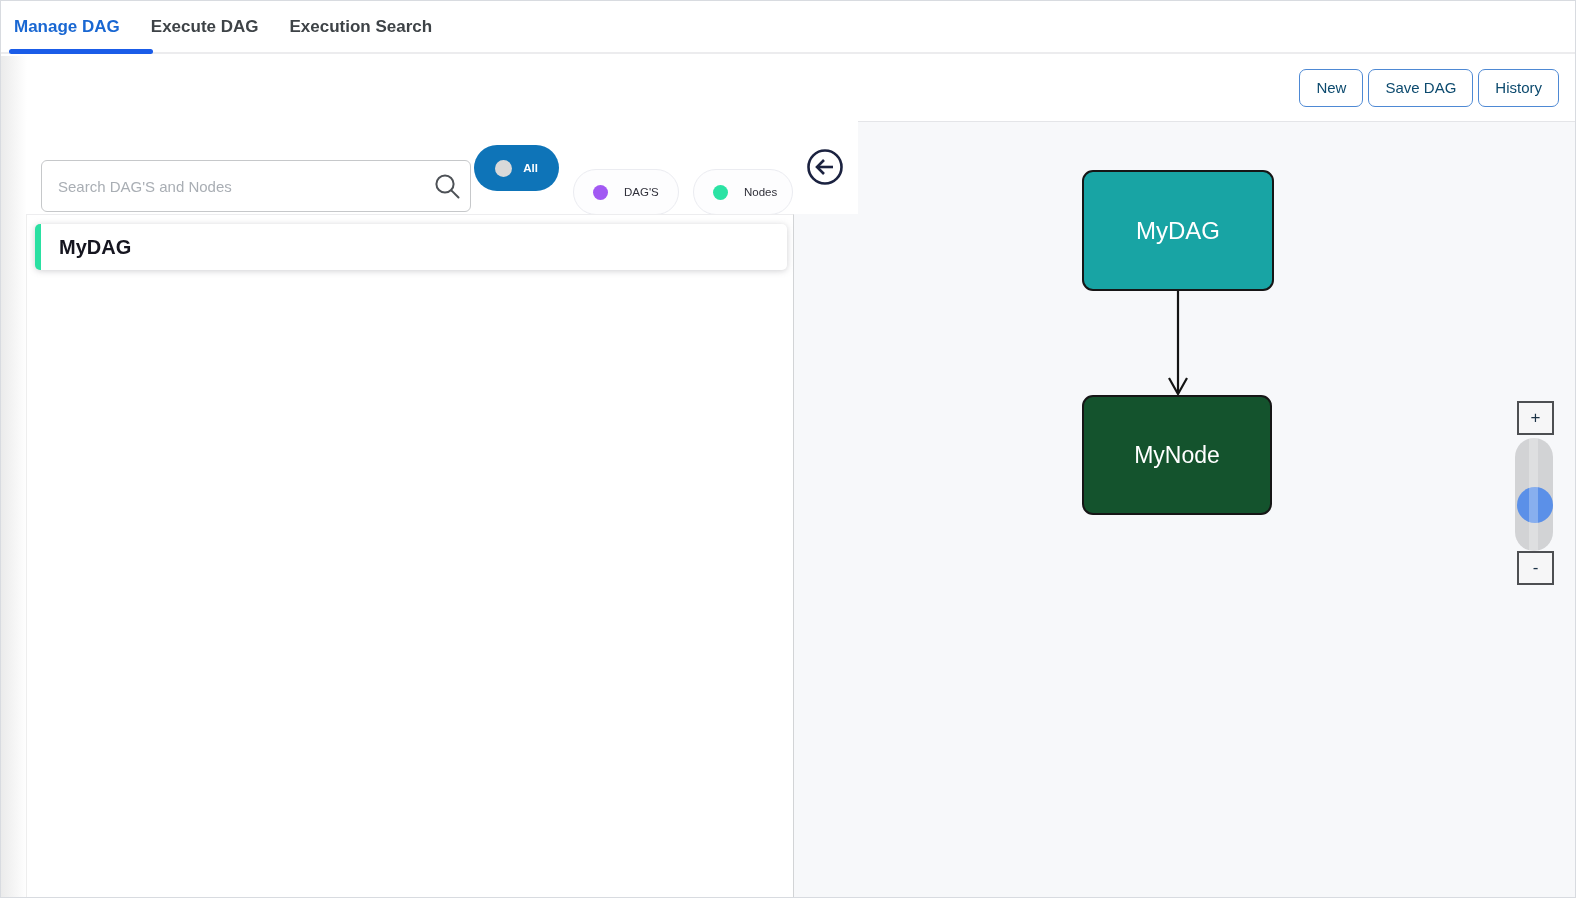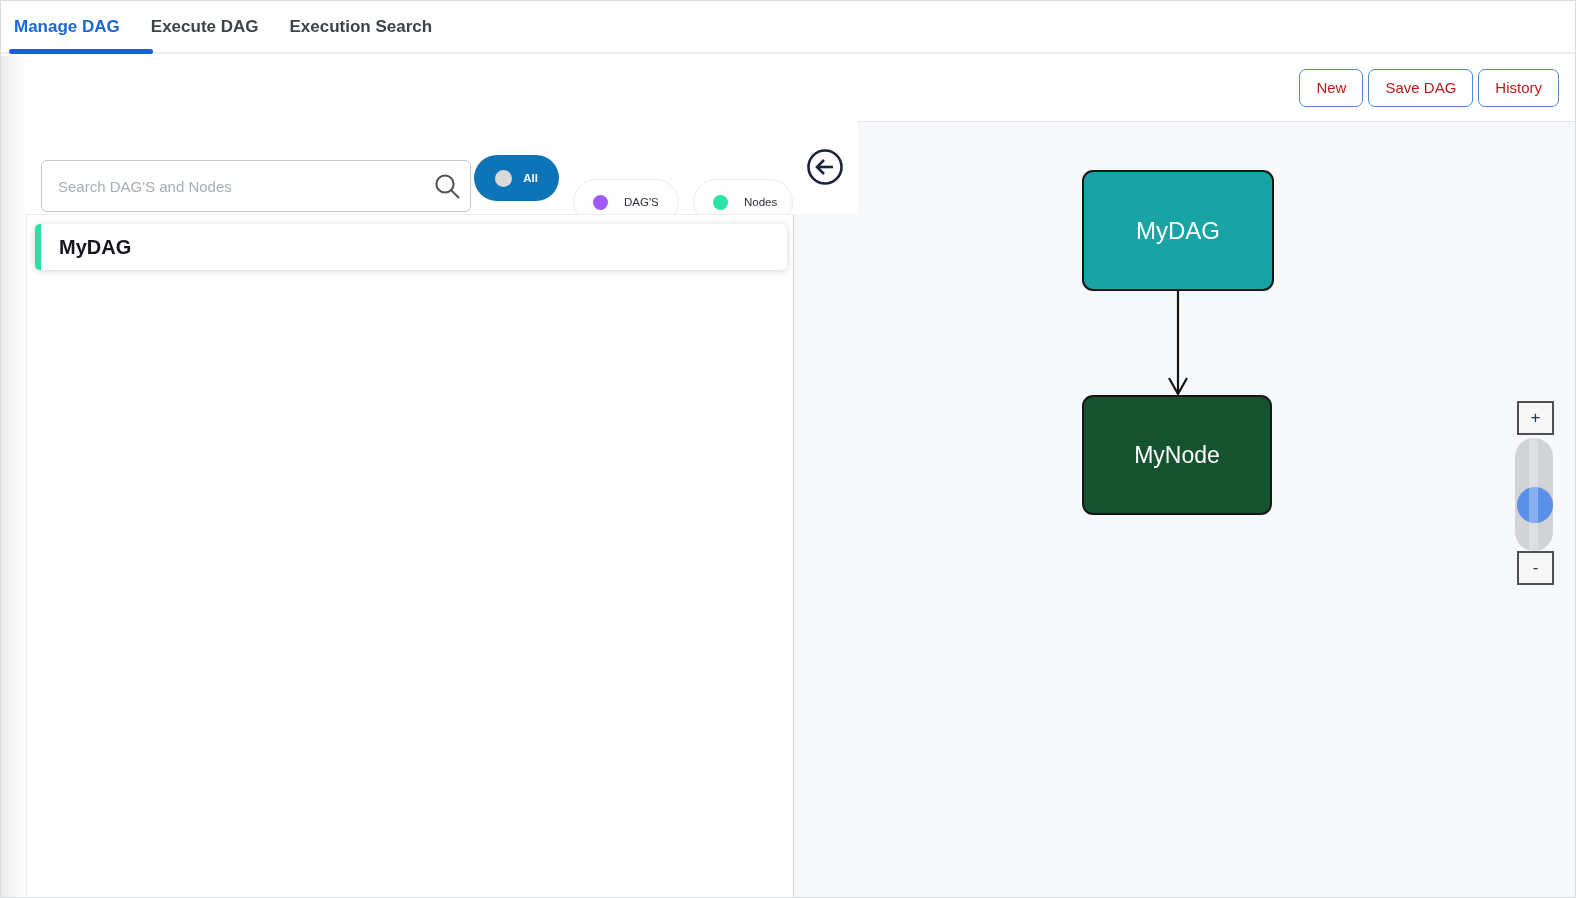--- a/index.html
+++ b/index.html
@@ -17,42 +17,42 @@
   .tab{font-size:17px;font-weight:bold;color:#3e4347;cursor:pointer;white-space:nowrap;}
   .tab-underline{position:absolute;left:8px;bottom:-2px;width:144px;height:5px;border-radius:3px;}
   
   .header{
     position:absolute;left:0;top:53px;right:0;height:67px;background:#fff;
     display:flex;align-items:center;justify-content:flex-end;gap:5px;
     padding-right:16px;box-sizing:border-box;
   }
   .btn{
     height:38px;padding:0 16px;background:#fff;border:1px solid #4e89d4;
-    border-radius:7px;font-size:15px;color:#b91c1c;font-family:inherit;cursor:pointer;
+    border-radius:7px;font-size:15px;color:#0c4a6e;font-family:inherit;cursor:pointer;
   }
   
   .gutter{
     position:absolute;left:0;top:55px;width:26px;bottom:0;z-index:1;
     background:linear-gradient(to right,#ebebeb,#ffffff);
   }
   
   .content{position:absolute;left:0;top:120px;right:0;bottom:0;background:#f7f8fa;}
   .canvas{position:absolute;left:0;right:0;top:0;bottom:0;background:#f7f8fa;border-top:1px solid #e4e5e8;box-sizing:border-box;}
   
   .search-strip{position:absolute;left:25px;top:0;width:832px;height:93px;background:#fff;z-index:2;}
   .search-box{position:absolute;left:15px;top:20px;width:430px;height:52px;margin-top:19px;}
   .search-box input{
     width:100%;height:100%;border:1px solid #c6c8ca;border-radius:6px;
     padding:0 52px 0 16px;font-size:15px;color:#333;font-family:inherit;
     box-sizing:border-box;background:#fff;outline:none;
   }
   .search-box input::placeholder{color:#a9aeb4;}
   .search-icon{position:absolute;right:10px;top:12px;width:28px;height:28px;cursor:pointer;}
   .pill{
-    position:absolute;top:34px;height:46px;border-radius:23px;display:flex;
+    position:absolute;top:24px;height:46px;border-radius:23px;display:flex;
     align-items:center;cursor:pointer;box-sizing:border-box;
   }
   .pill .dot{border-radius:50%;flex:none;}
   .pill .lbl{font-size:11.5px;color:#30303a;white-space:nowrap;}
   .pill-all{left:448px;width:85px;justify-content:center;gap:11px;}
   .pill-all .dot{width:17px;height:17px;}
   .pill-all .lbl{color:#fff;font-weight:bold;}
   .pill-plain{background:#fdfdfe;border:1px solid #ebecf1;gap:16px;padding-left:19px;margin-top:24px;}
   .pill-plain .dot{width:15px;height:15px;}
   .pill-dags{left:547px;width:106px;}

